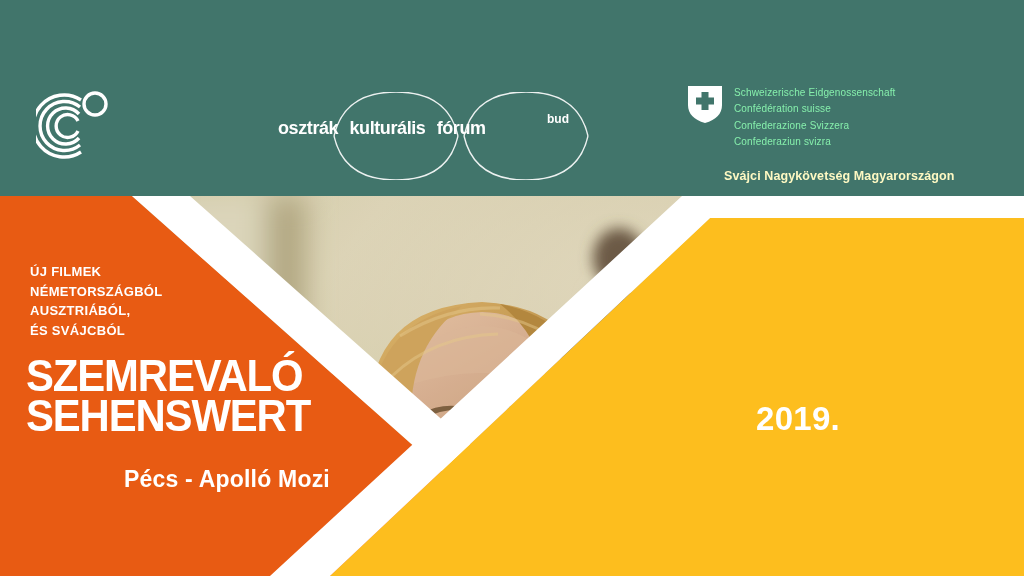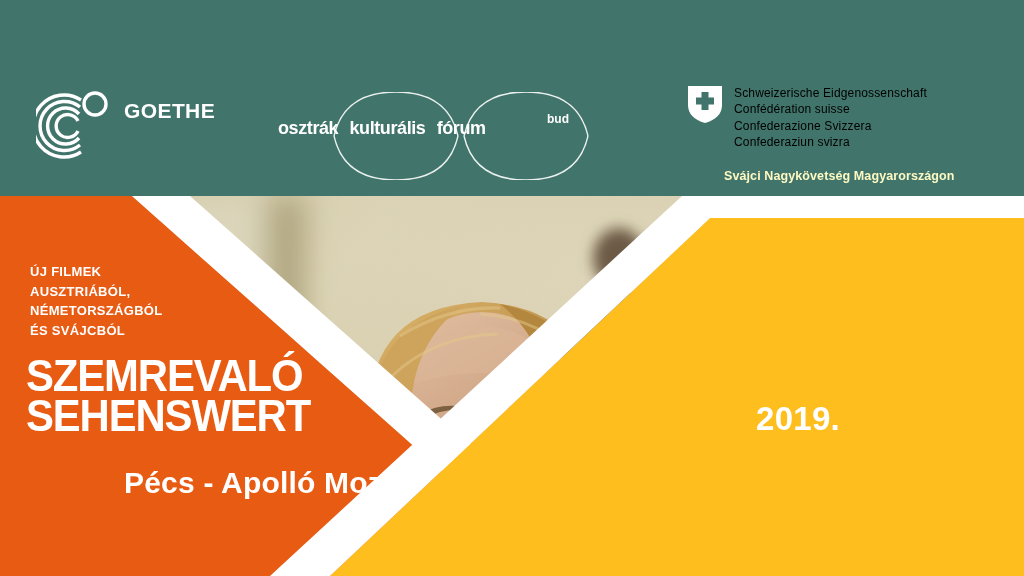--- a/index.html
+++ b/index.html
@@ -90,22 +90,22 @@
     width: 300px; height: 100px;
   }
   .swiss-shield {
     position: absolute;
     left: 0; top: 0;
     width: 38px; height: 40px;
   }
   .swiss-lines {
     position: absolute;
     left: 48px; top: 1px;
-    color: #000000;
-    font-size: 12px;
+    color: #86efac;
+    font-size: 10px;
     line-height: 16.4px;
     letter-spacing: 0.15px;
     white-space: nowrap;
   }
   .swiss-embassy {
     position: absolute;
     left: 38px; top: 85px;
     color: #fef9c3;
     font-size: 12.5px;
     font-weight: bold;
@@ -160,21 +160,21 @@
     transform-origin: left top;
   }
   .bigtitle div { white-space: nowrap; }
 
   .venue {
     position: absolute;
     left: 124px; top: 466px;
     z-index: 30;
     color: #ffffff;
     font-weight: bold;
-    font-size: 30px;
+    font-size: 23px;
     letter-spacing: 0.2px;
     white-space: nowrap;
   }
 
   .year {
     position: absolute;
     left: 756px; top: 400px;
     z-index: 30;
     color: #ffffff;
     font-weight: bold;
@@ -378,21 +378,20 @@
       <svg class="goethe-mark" viewBox="0 0 78 78" xmlns="http://www.w3.org/2000/svg">
         <g fill="none" stroke="#ffffff" stroke-width="3.4">
           <path d="M45 14 A31 31 0 1 0 45 66"></path>
           <path d="M44 21 A24.5 24.5 0 1 0 44 59"></path>
           <path d="M43 28 A18 18 0 1 0 43 52"></path>
           <path d="M42 35 A11.5 11.5 0 1 0 42 45"></path>
           <circle cx="59" cy="18" r="11"></circle>
         </g>
       </svg>
       <div class="goethe-word">
-        <div>GOETHE</div>
       </div>
     </div>
 
     <div class="acf">
       <svg class="acf-arcs" viewBox="0 0 330 88" xmlns="http://www.w3.org/2000/svg">
         <g fill="none" stroke="#ffffff" stroke-width="1.4" opacity="0.9">
           <path d="M66 44 q10 -44 62 -44"></path>
           <path d="M128 0 q52 0 62 44"></path>
           <path d="M190 44 q-10 44 -62 44"></path>
           <path d="M128 88 q-52 0 -62 -44"></path>
@@ -418,22 +417,22 @@
         <div>Confédération suisse</div>
         <div>Confederazione Svizzera</div>
         <div>Confederaziun svizra</div>
       </div>
       <div class="swiss-embassy">Svájci Nagykövetség Magyarországon</div>
     </div>
   </div>
 
   <div class="kicker">
     <div>ÚJ FILMEK</div>
+    <div>NÉMETORSZÁGBÓL</div>
     <div>AUSZTRIÁBÓL,</div>
-    <div>NÉMETORSZÁGBÓL</div>
     <div>ÉS SVÁJCBÓL</div>
   </div>
 
   <div class="bigtitle">
     <div>SZEMREVALÓ</div>
     <div>SEHENSWERT</div>
   </div>
 
   <div class="venue">Pécs - Apolló Mozi</div>
 

